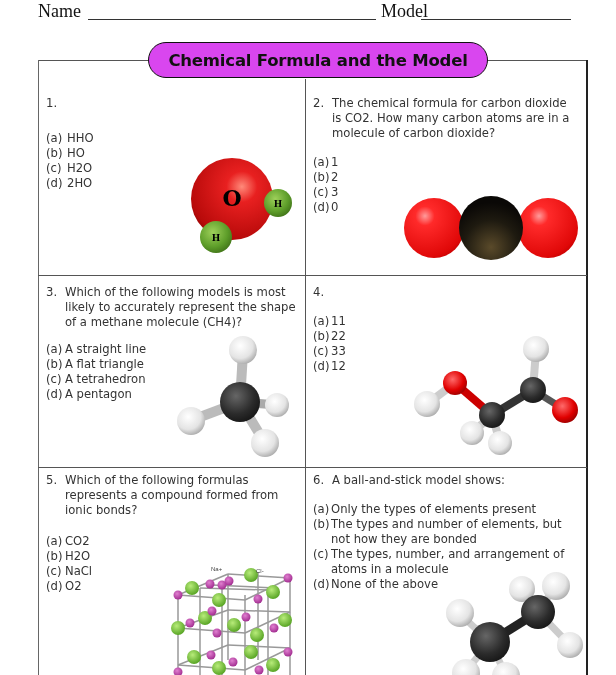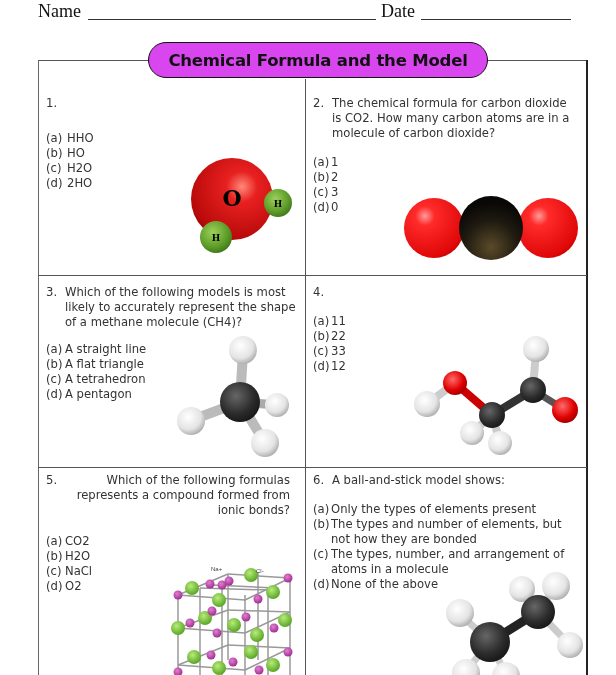--- a/index.html
+++ b/index.html
@@ -22,21 +22,21 @@
   .q .opt { display:flex; }
   .q .opt .k { flex:none; width:21px; }
   svg { position:absolute; left:0; top:0; }
 </style>
 </head>
 <body>
 
 <div class="hdr">
   <span class="lbl" style="left:38px;">Name</span>
   <span class="line" style="left:88px; width:288px;"></span>
-  <span class="lbl" style="left:381px;">Date</span>
+  <span class="lbl" style="left:381px;">Model</span>
   <span class="line" style="left:421px; width:150px;"></span>
 </div>
 
 <div class="frame-t1"></div>
 <div class="frame-t2"></div>
 <div class="frame-l"></div>
 <div class="frame-r"></div>
 <div class="mid"></div>
 <div class="row1"></div>
 <div class="row2"></div>
@@ -139,21 +139,21 @@
     <div class="opt">
         <span class="k" style="width:18px;">(d)</span>
         <span>12</span>
       </div>
   </div>
 </div>
 
 <div class="q" style="left:46px; top:473px; width:255px;">
   <div class="stem">
       <span class="num">5.</span>
-      <span style="width:225px;text-align:right;">Which of the following formulas represents a compound formed from ionic bonds?</span>
+      <span style="width:225px;">Which of the following formulas represents a compound formed from ionic bonds?</span>
     </div>
   <div class="opts" style="margin-top:16px;">
     <div class="opt">
         <span class="k" style="width:19px;">(a)</span>
         <span>CO2</span>
       </div>
     <div class="opt">
         <span class="k" style="width:19px;">(b)</span>
         <span>H2O</span>
       </div>

